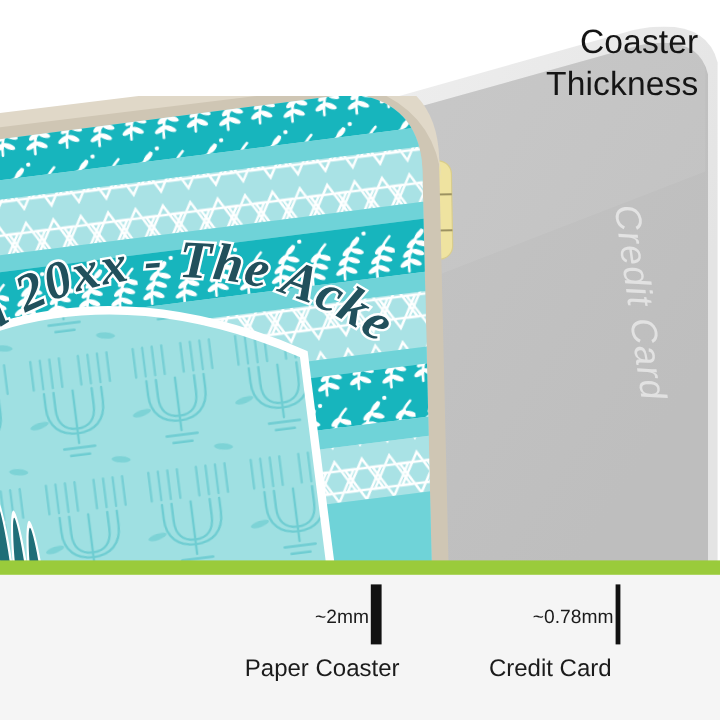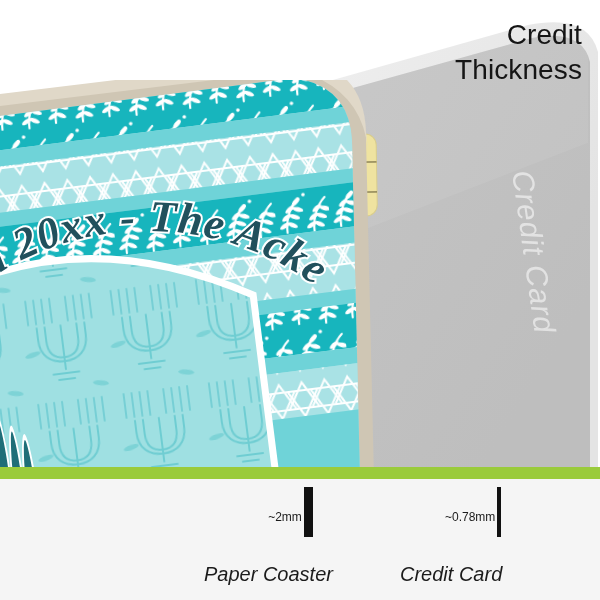--- a/index.html
+++ b/index.html
@@ -93,41 +93,40 @@
     display: flex;
     flex-direction: column;
     align-items: center;
   }
   .measure-row {
     display: flex;
     align-items: flex-end;
     height: 52px;
   }
   .measure-value {
-    font-size: 12px;
+    font-size: 16px;
     color: #1b1b1b;
     line-height: 1;
     padding-bottom: 14px;
     padding-right: 2px;
     white-space: nowrap;
     margin-left: 44px;
   }
   .thickness-bar {
     background: #111111;
     display: block;
   }
   .bar-thick { width: 9px; height: 50px; }
   .bar-thin  { width: 4px; height: 50px; }
 
   .measure-label {
     font-size: 20px;
     color: #1b1b1b;
-    margin-top: 26px;
+    margin-top: 9px;
     white-space: nowrap;
-    font-style: italic;
   }
 
   #group-coaster { left: 204px; top: 6px; }
   #group-card    { left: 400px; top: 6px; text-align: center; }
 </style>
 </head>
 <body>
 
 <div id="stage">
 
@@ -349,21 +348,21 @@
             </g>
           </g>
 
           <text font-family="'Liberation Serif', serif" font-size="44" font-style="italic" font-weight="700" fill="#21505C" stroke="#FFFFFF" stroke-width="4" paint-order="stroke" letter-spacing="1">
             <textPath href="#arcPath" startOffset="2%">nukkah 20xx  -  The Acke</textPath>
           </text>
         </g>
       </svg>
     </div>
 
-    <div class="title">Credit
+    <div class="title">Coaster
 Thickness</div>
   </div>
 
   <div class="green-band"></div>
 
   <div class="measure-panel">
 
     <div class="measure-group" id="group-coaster">
       <div class="measure-row">
         <span class="measure-value">~2mm</span>

